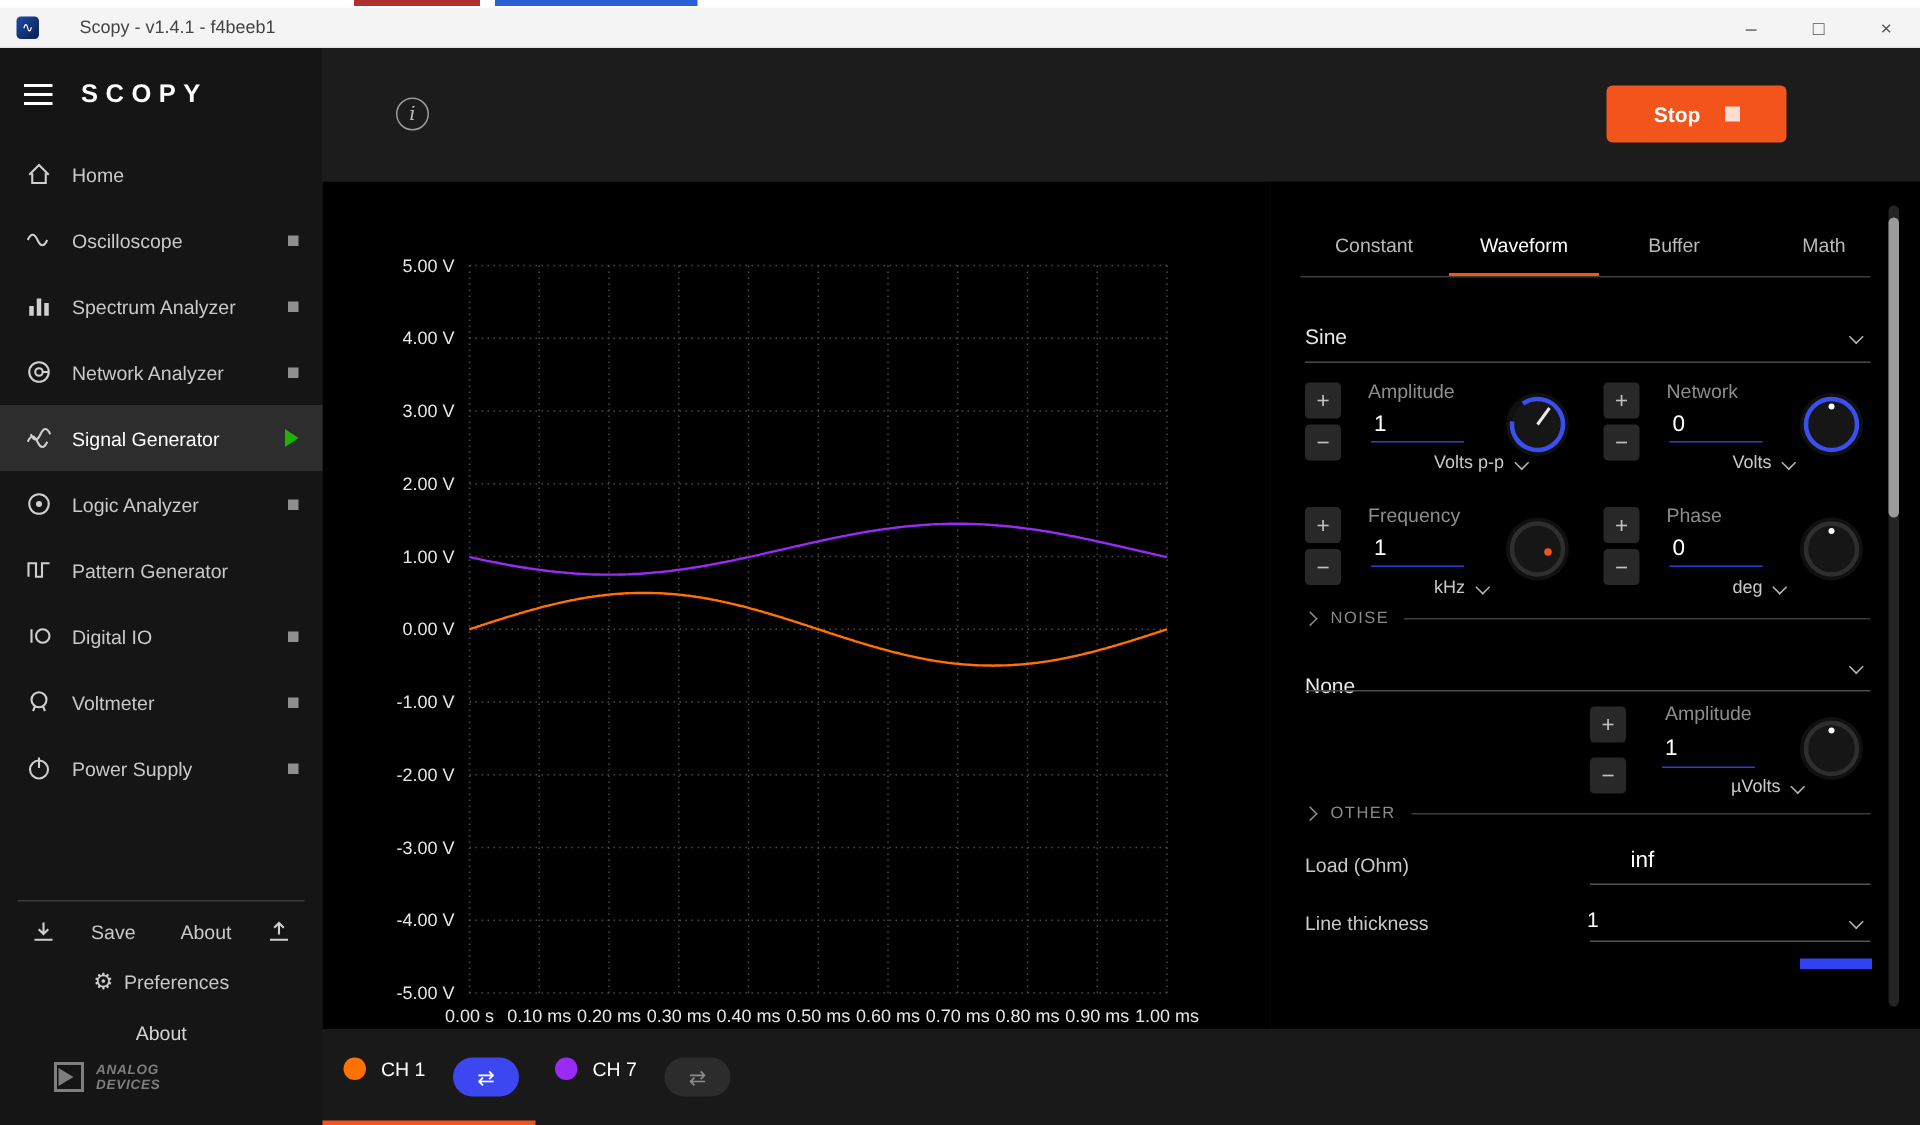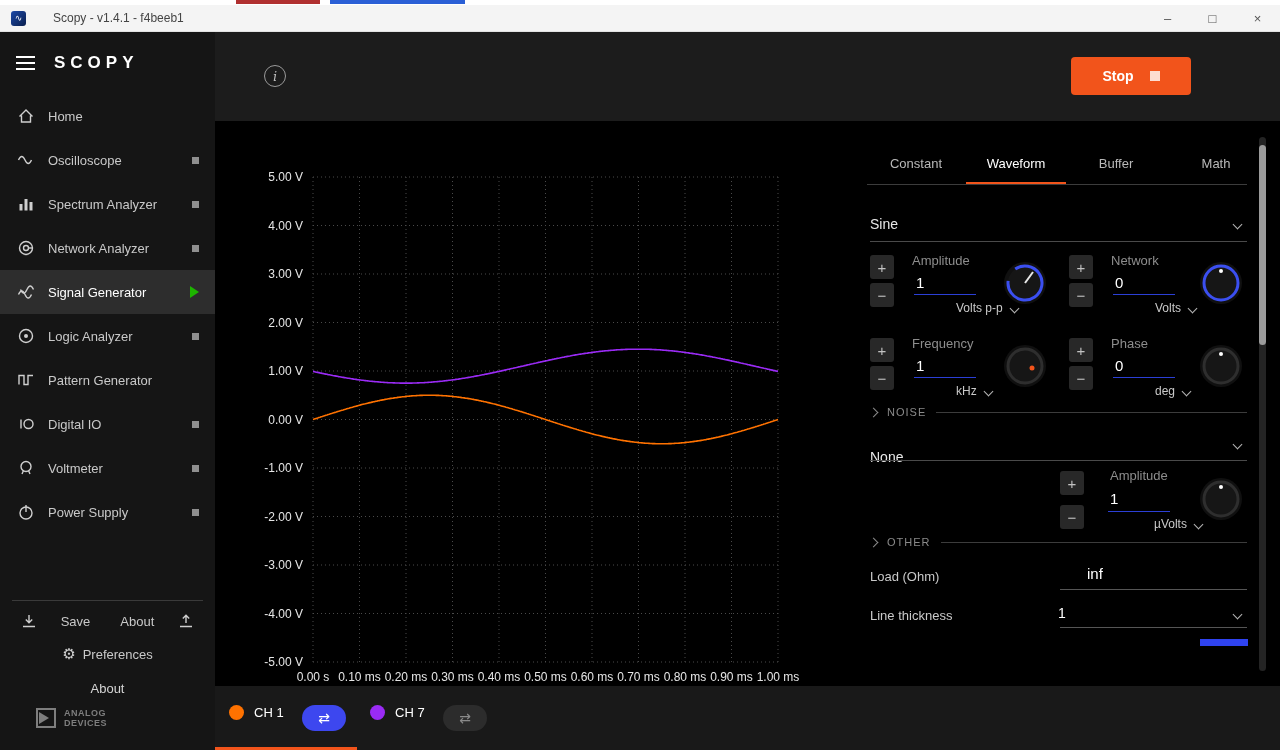--- a/index.html
+++ b/index.html
@@ -43,21 +43,21 @@
   .sb-divider { position:absolute; left:12px; right:12px; top:568px; border-top:1px solid #3a3a3a; }
   .sb-saveload { position:absolute; top:580px; left:0; width:215px; display:flex;
                  justify-content:center; gap:30px; }
   .sb-btn { display:flex; align-items:center; gap:23px; color:#c9c9c9; font-size:13px; cursor:pointer; }
   .sb-pref { position:absolute; top:613px; left:0; width:215px; display:flex;
              justify-content:center; align-items:center; gap:7px; color:#c9c9c9;
              font-size:13px; cursor:pointer; }
   .gear { font-size:15px; color:#cfcfcf; }
   .sb-about { position:absolute; top:649px; left:0; width:215px; text-align:center;
               color:#d5d5d5; font-size:13px; cursor:pointer; }
-  .adi { position:absolute; top:676px; left:36px; display:flex; gap:8px; align-items:center; }
+  .adi { position:absolute; top:676px; left:36px; display:flex; gap:8px; align-items:center;font-style:italic; }
   .adi-box { width:20px; height:20px; border:2px solid #7e7e7e; position:relative; }
   .adi-box::after { content:''; position:absolute; left:1px; top:2px;
                     border-top:6px solid transparent; border-bottom:6px solid transparent;
                     border-left:10px solid #7e7e7e; }
   .adi-text { color:#7e7e7e; font-size:9px; font-weight:bold; line-height:10px; letter-spacing:.5px; }
 
   
   .main { flex:1; display:flex; flex-direction:column; }
   .toolbar { height:89px; position:relative; background:#1c1c1c; }
   .info-btn { position:absolute; left:49px; top:33px; width:22px; height:22px;

